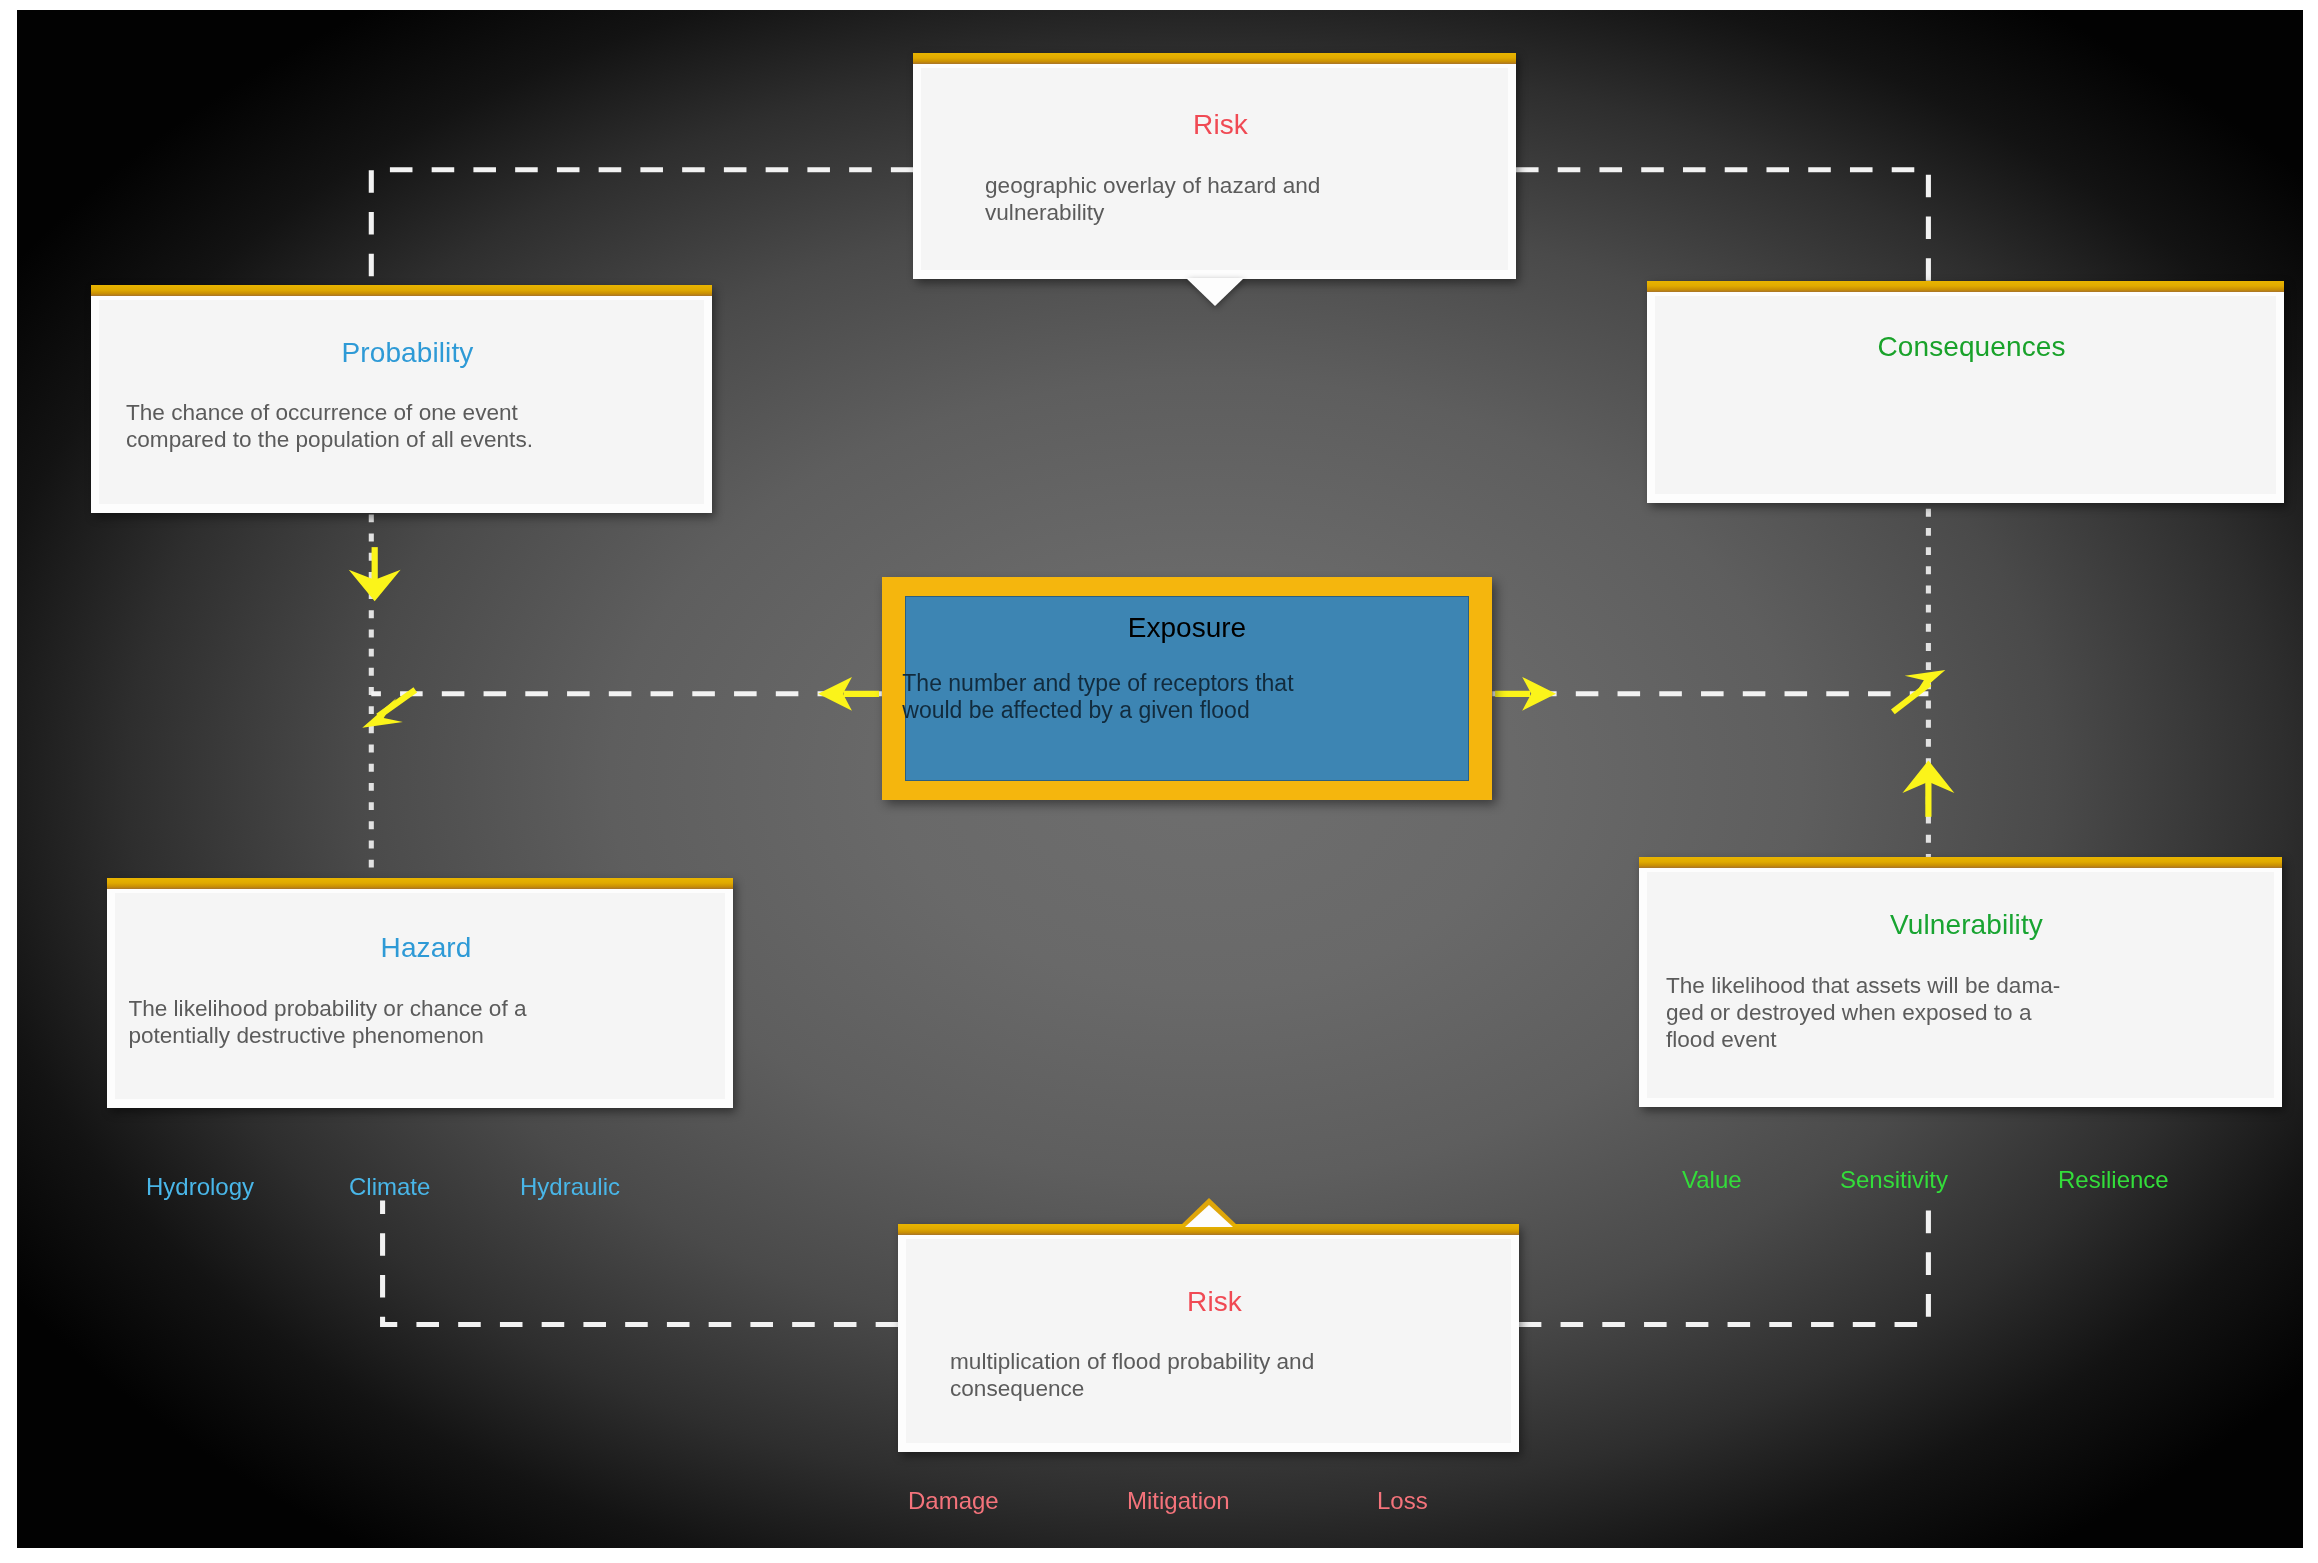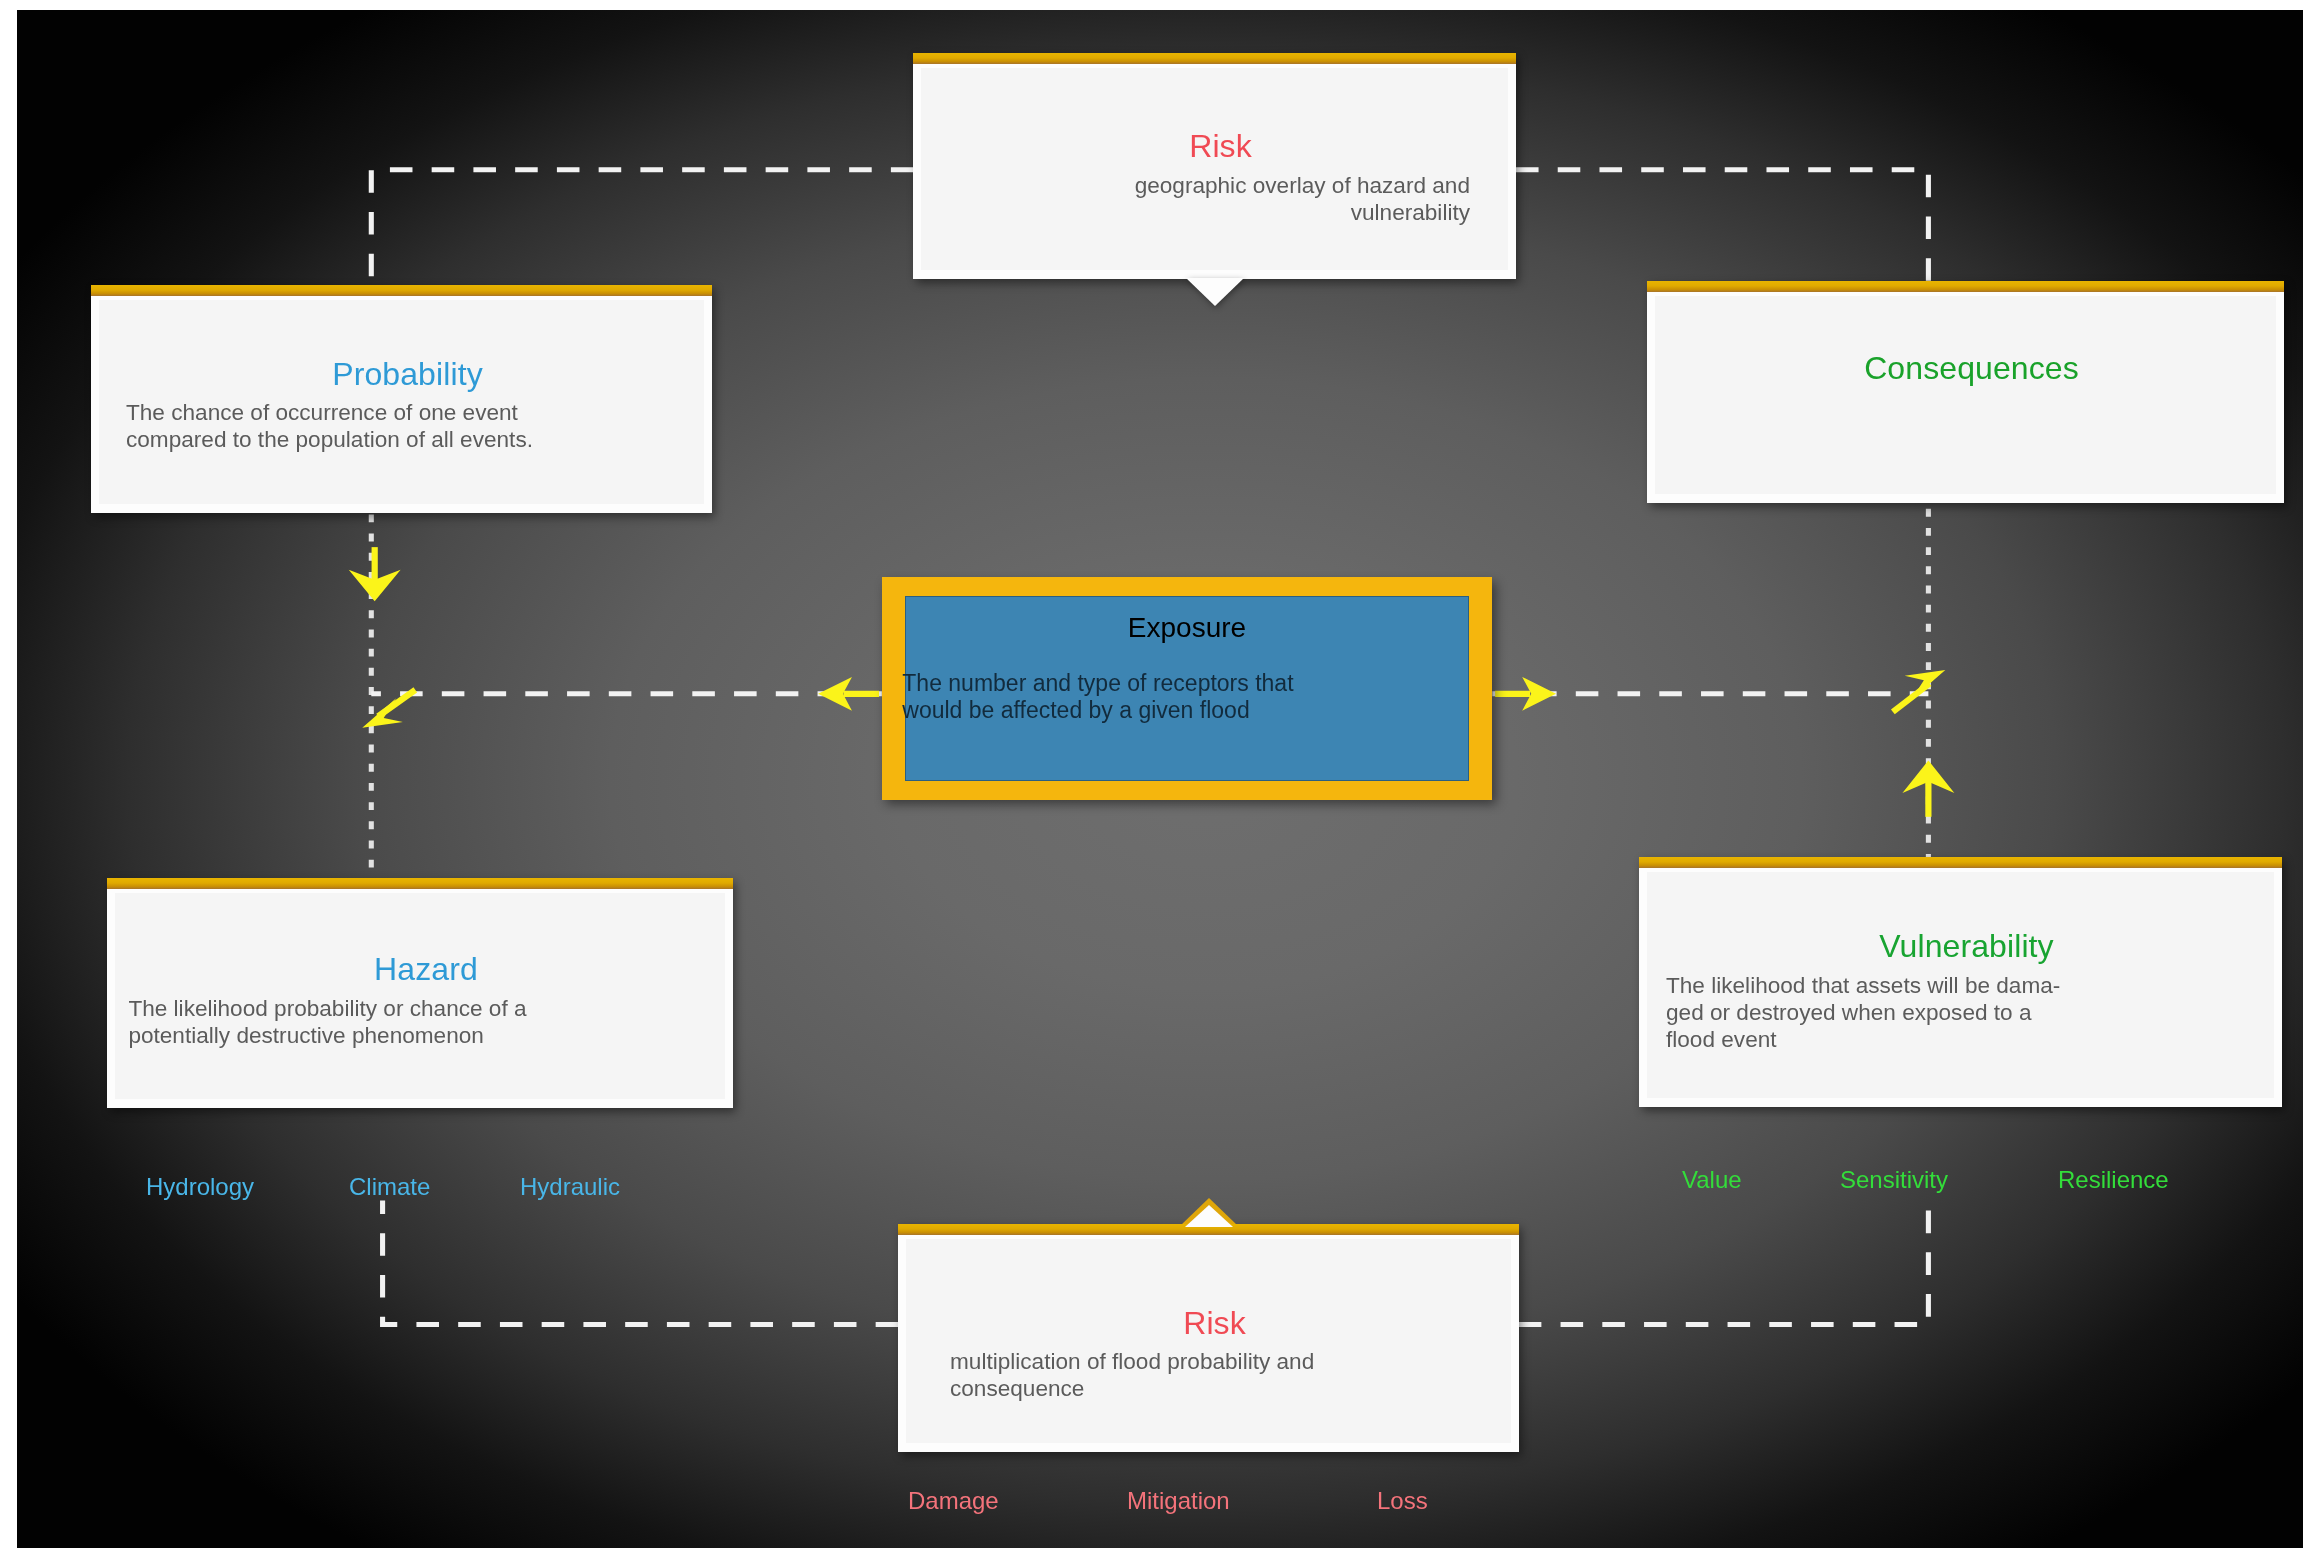--- a/index.html
+++ b/index.html
@@ -62,41 +62,40 @@
     right: 8px;
     top: 14.7px;
     bottom: 9px;
     background: #f5f5f5;
     box-sizing: border-box;
   }
   .card .title {
     position: absolute;
     left: 12px; right: 0;
     text-align: center;
-    font-size: 32px;
+    font-size: 28px;
     font-weight: 400;
     letter-spacing: 0.1px;
-    margin-top: 19px;
   }
   .card .body {
     position: absolute;
     left: 0; right: 0;
     color: #5b5b5b;
     font-size: 22.6px;
     line-height: 1.18;
     font-weight: 400;
     white-space: pre-line;
   }
 
   
   #card-risk-top {
     left: 896px; top: 43px; width: 603px; height: 226px;
   }
   #card-risk-top .title { top: 56px; color: #f04a54; }
-  #card-risk-top .body  { top: 120px; left: 72px; right: 46px; text-align: right; }
+  #card-risk-top .body  { top: 120px; left: 72px; right: 46px; }
   .tail-down {
     position: absolute;
     left: 50%;
     transform: translateX(-50%);
     bottom: -26.5px;
     width: 0; height: 0;
     border-left: 29px solid transparent;
     border-right: 29px solid transparent;
     border-top: 28px solid #fdfdfd;
     filter: drop-shadow(1.7px 2.8px 3.4px rgba(0,0,0,0.38));

